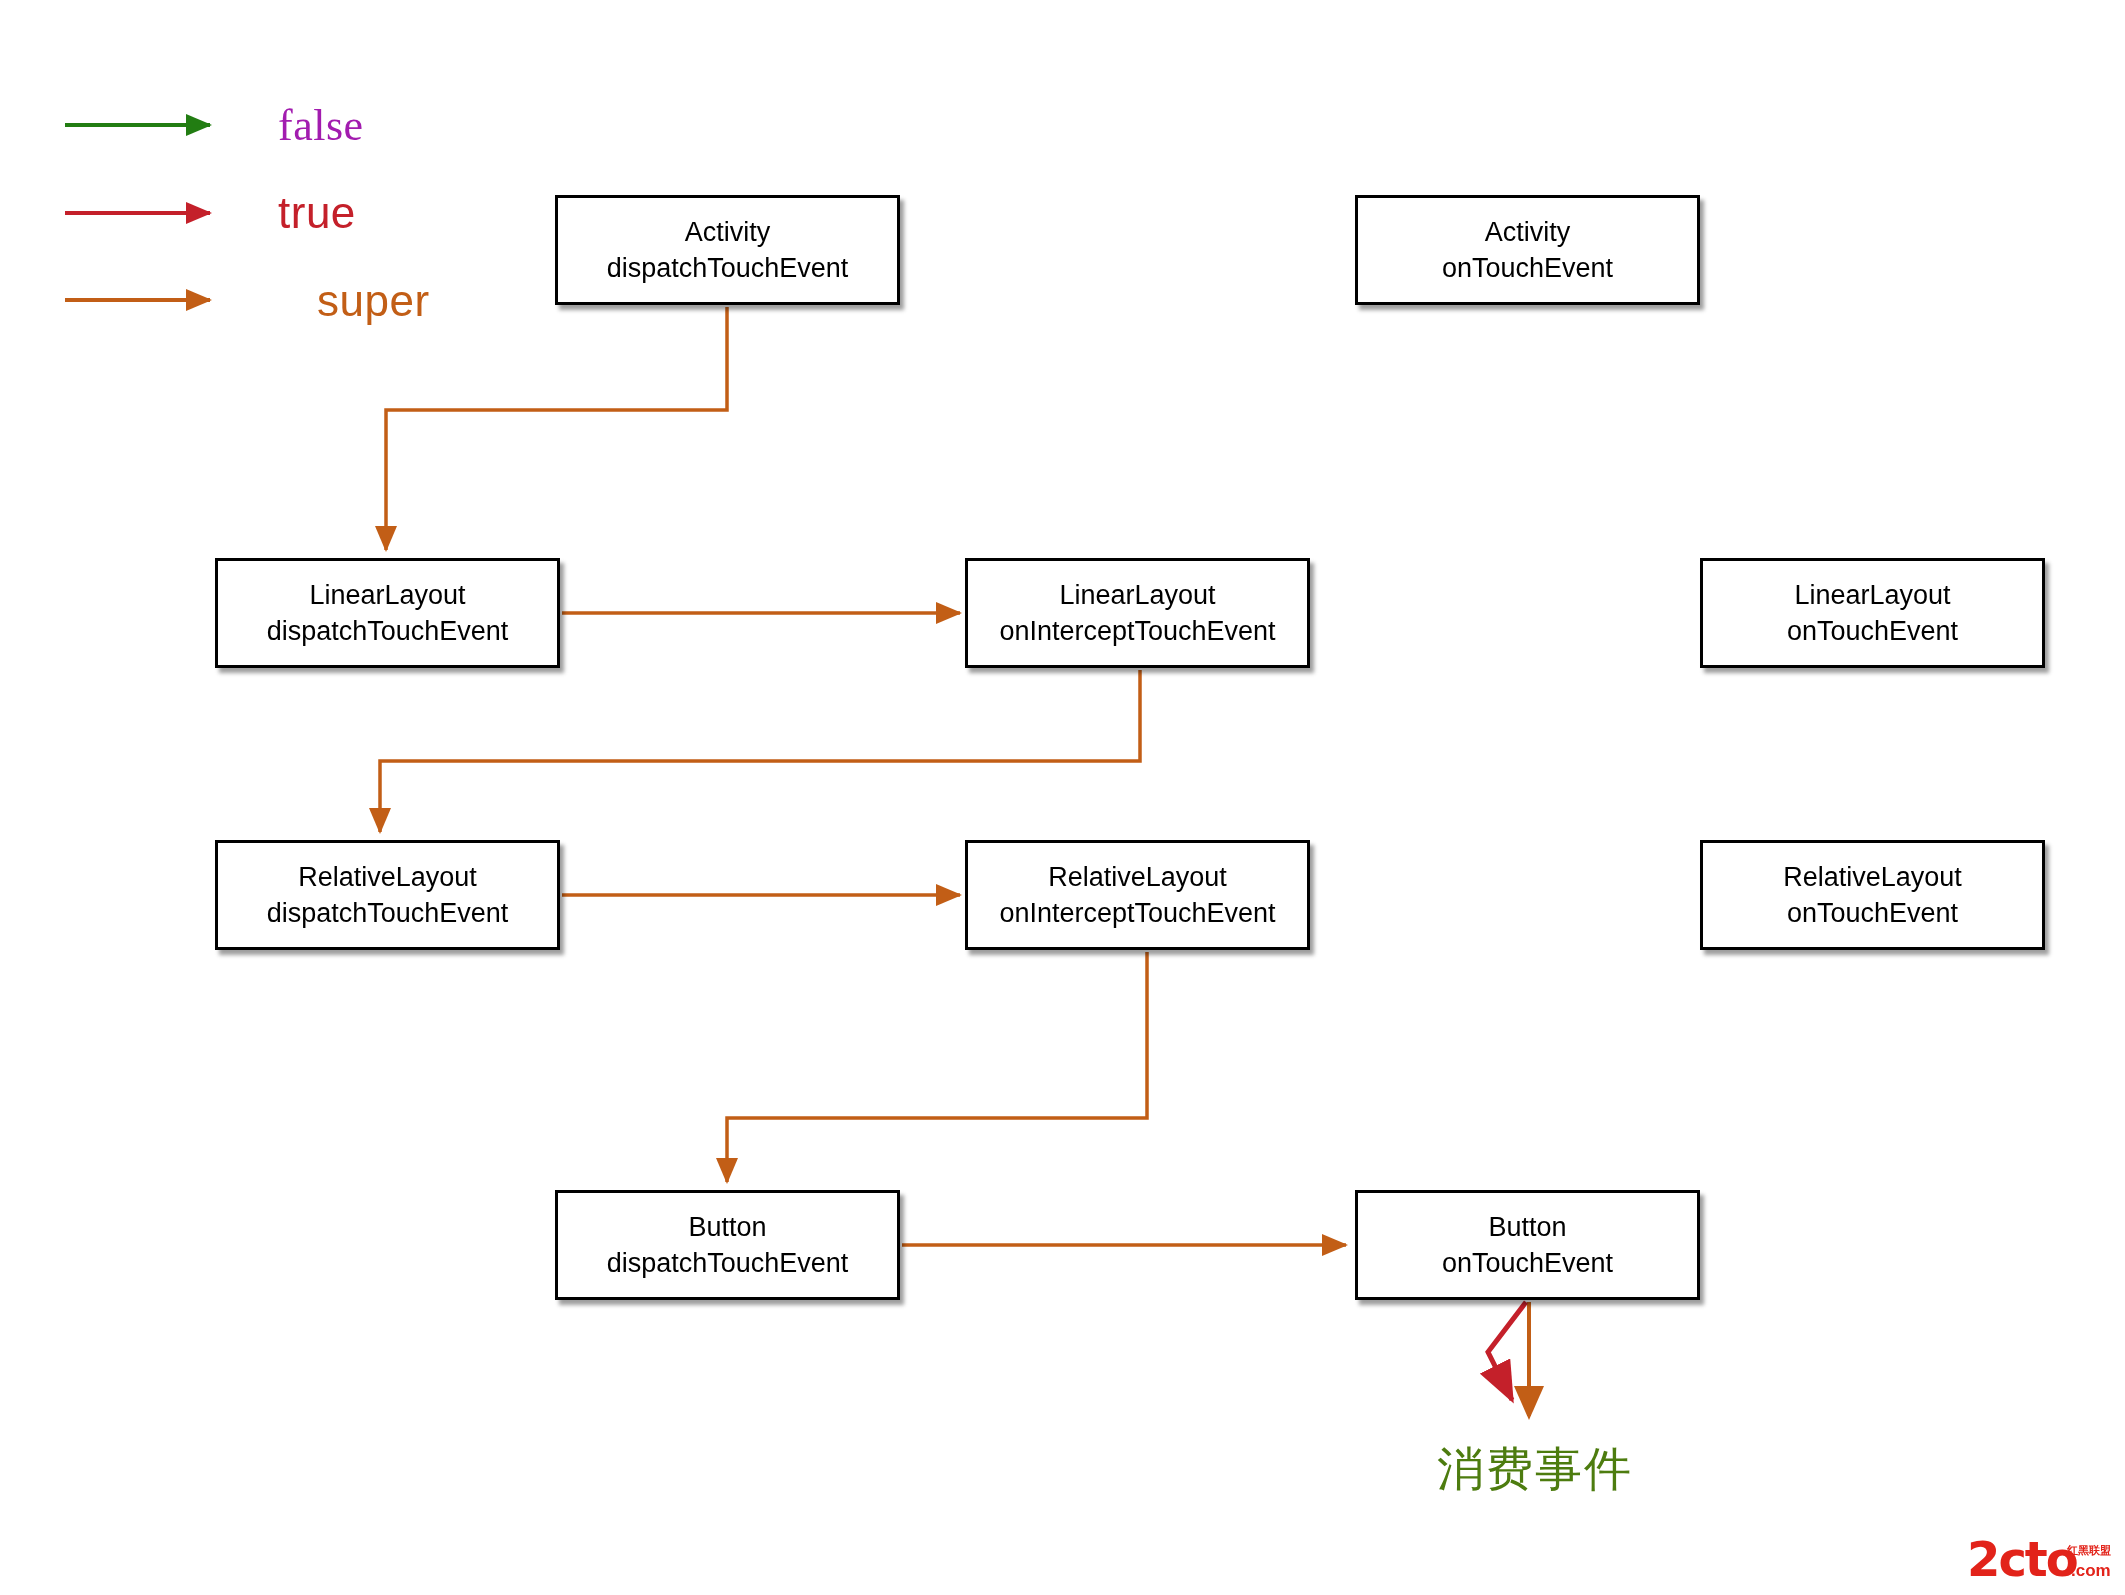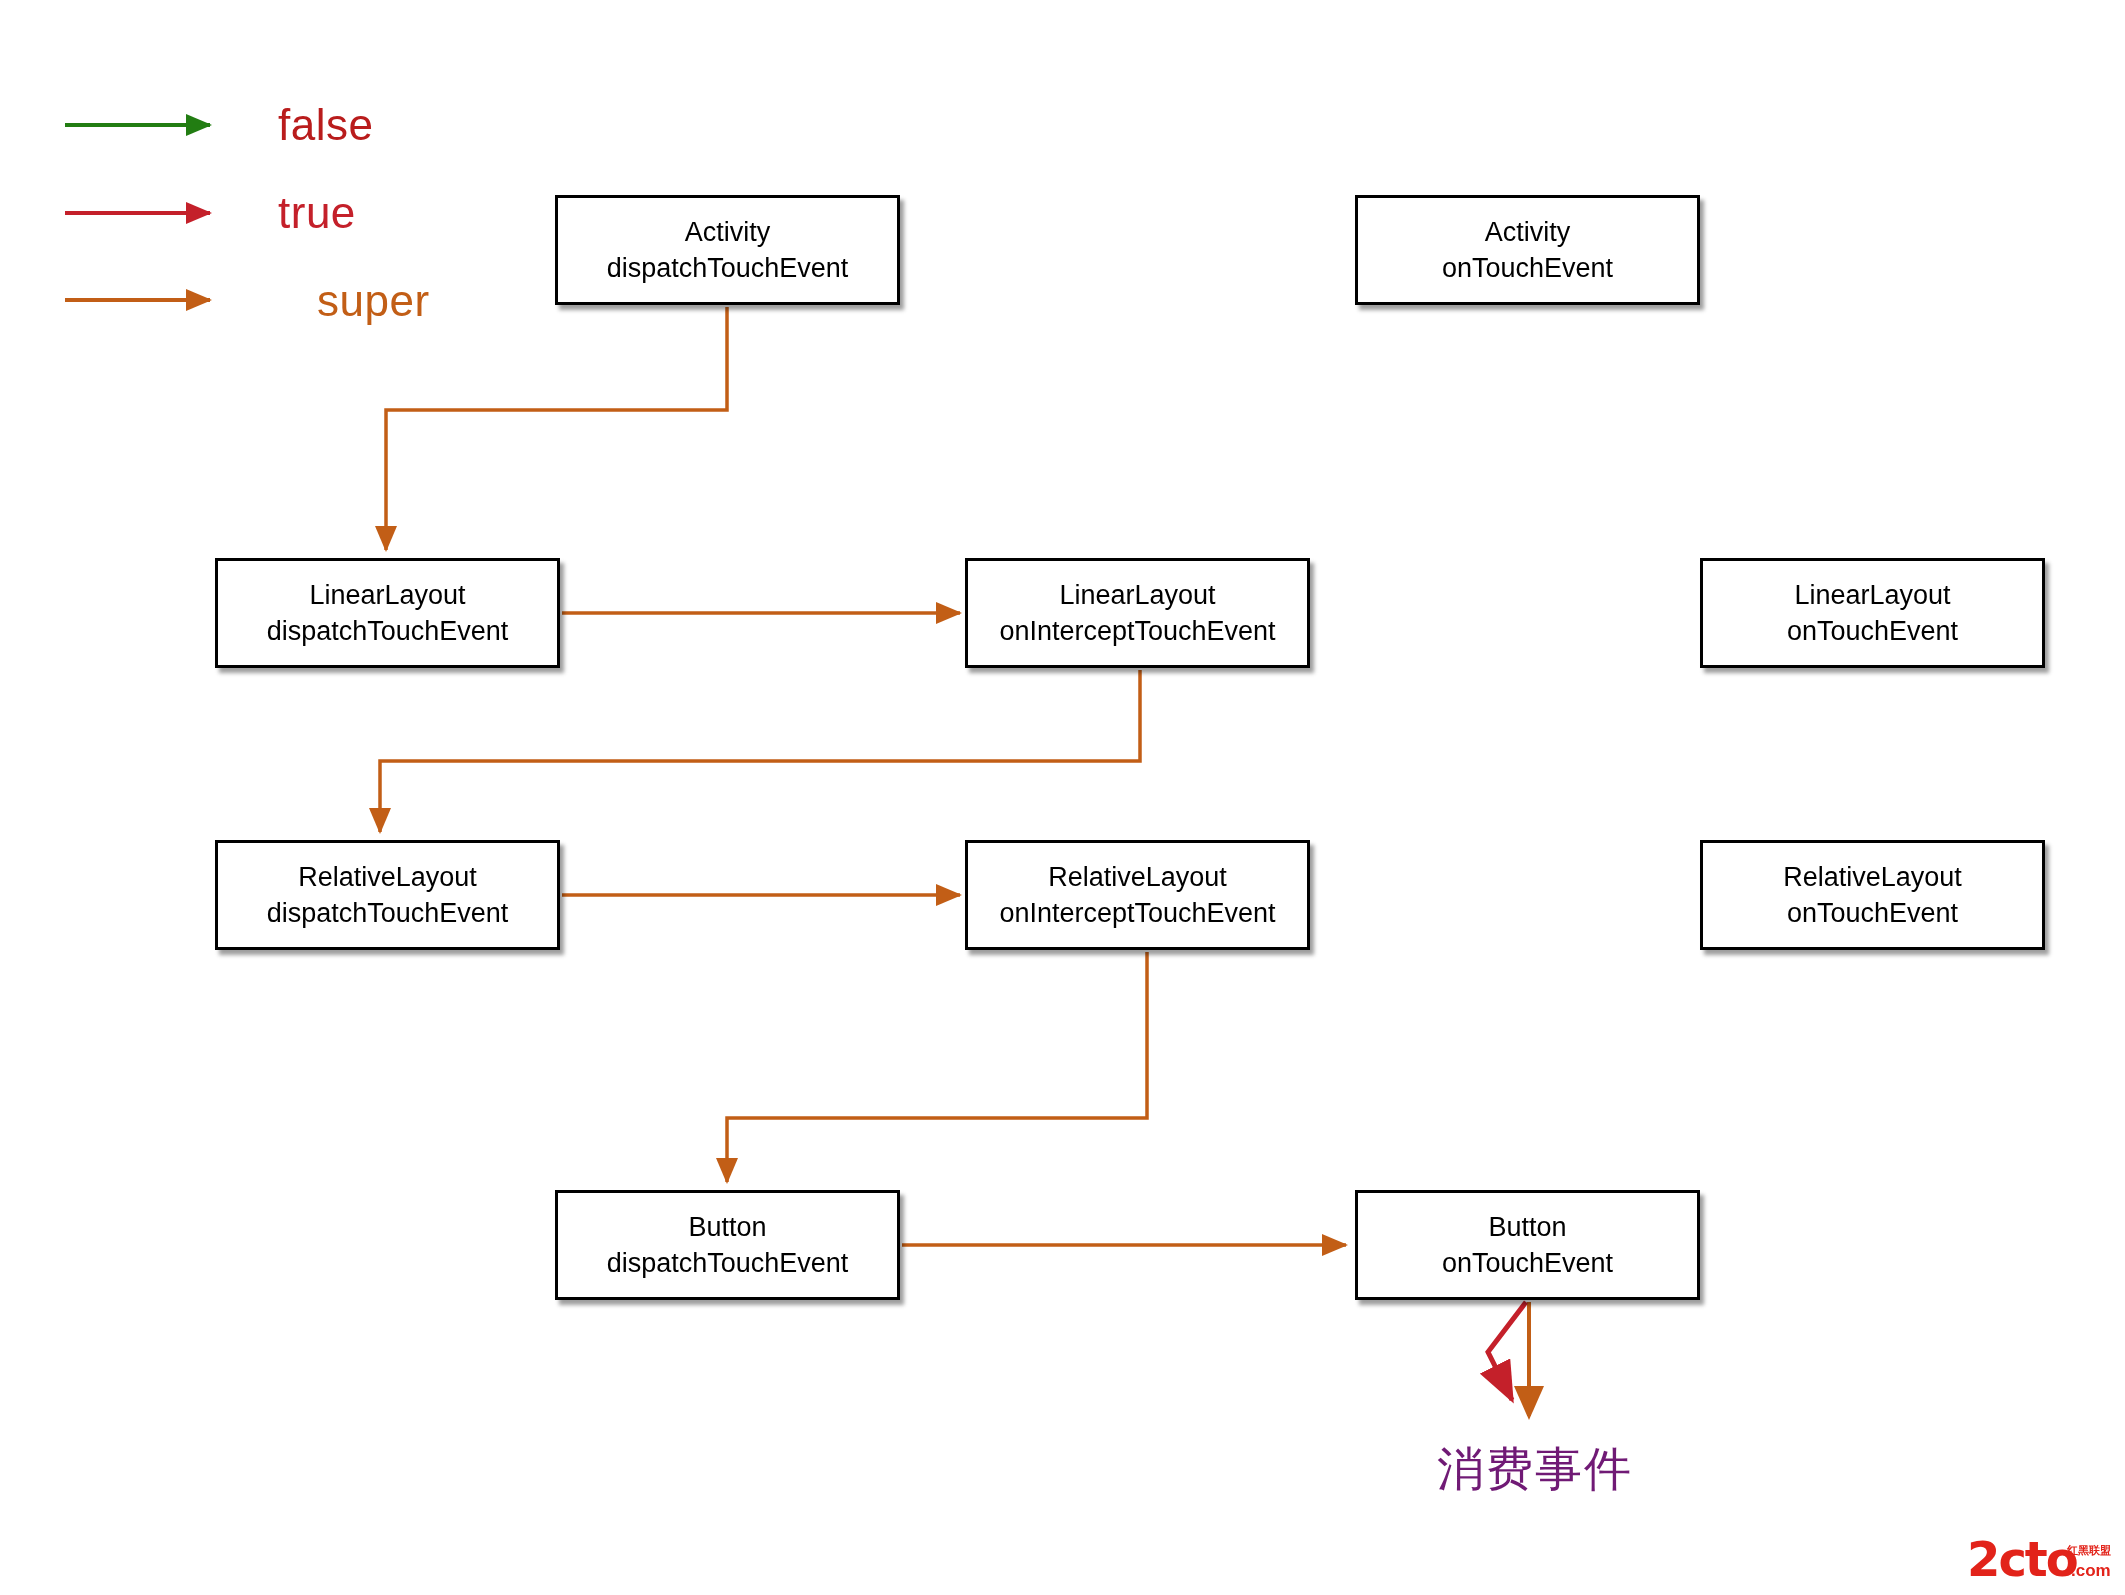--- a/index.html
+++ b/index.html
@@ -16,21 +16,21 @@
     left:0;top:0;
     width:2125px;height:1595px;
     pointer-events:none;
   }
   
   .legend-label{
     position:absolute;
     font-size:44px;
     letter-spacing:0.5px;
   }
-  .legend-false{color:#b91c1c;}
+  .legend-false{color:#a21caf;font-family:Liberation Serif, serif;}
   .legend-true{color:#C4202A;}
   .legend-super{color:#C25E16;}
   
   .node{
     position:absolute;
     width:345px;
     height:110px;
     box-sizing:border-box;
     background:#ffffff;
     border:3px solid #000000;
@@ -45,21 +45,21 @@
   .node .l1{font-size:27px;line-height:36px;}
   .node .l2{font-size:27px;line-height:36px;}
   .consume{
     position:absolute;
     left:1395px;
     top:1438px;
     width:280px;
     text-align:center;
     font-size:47px;
     font-weight:500;
-    color:#701a75;
+    color:#4d7c0f;
     letter-spacing:2px;
     font-family:"Liberation Sans", sans-serif;
   }
   
   .watermark{
     position:absolute;
     right:8px;
     bottom:6px;
     width:150px;
     height:52px;

